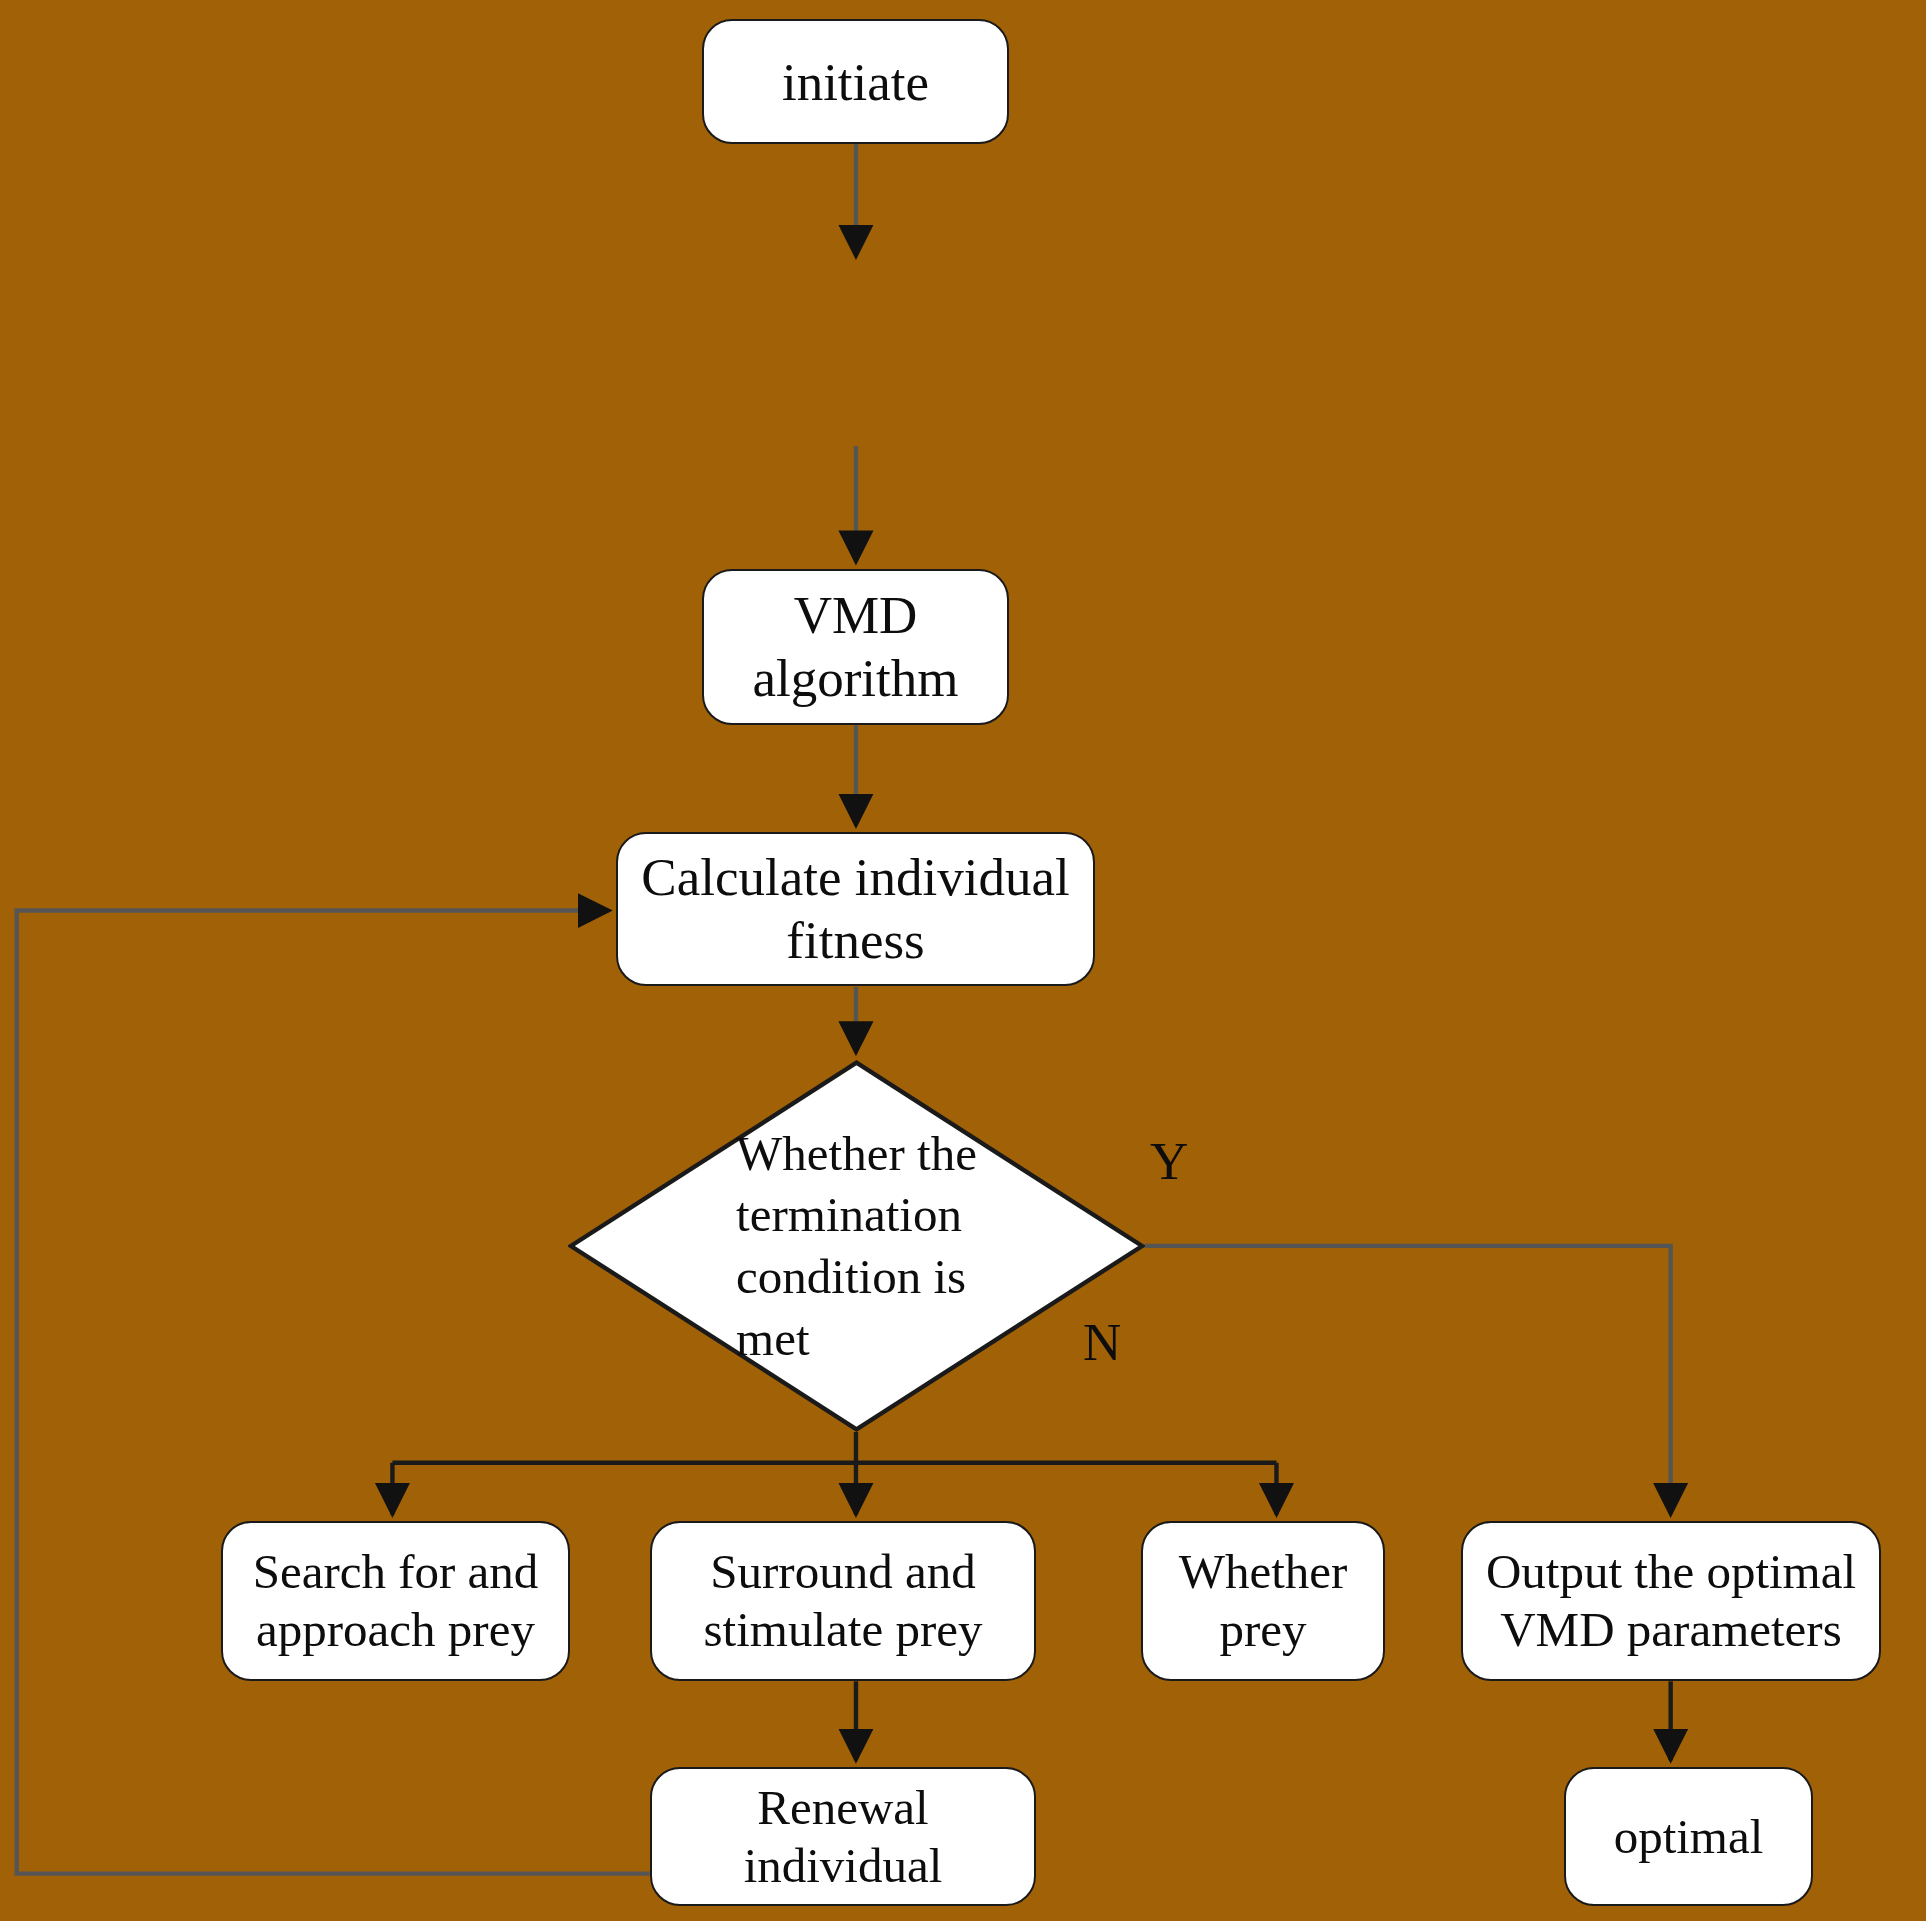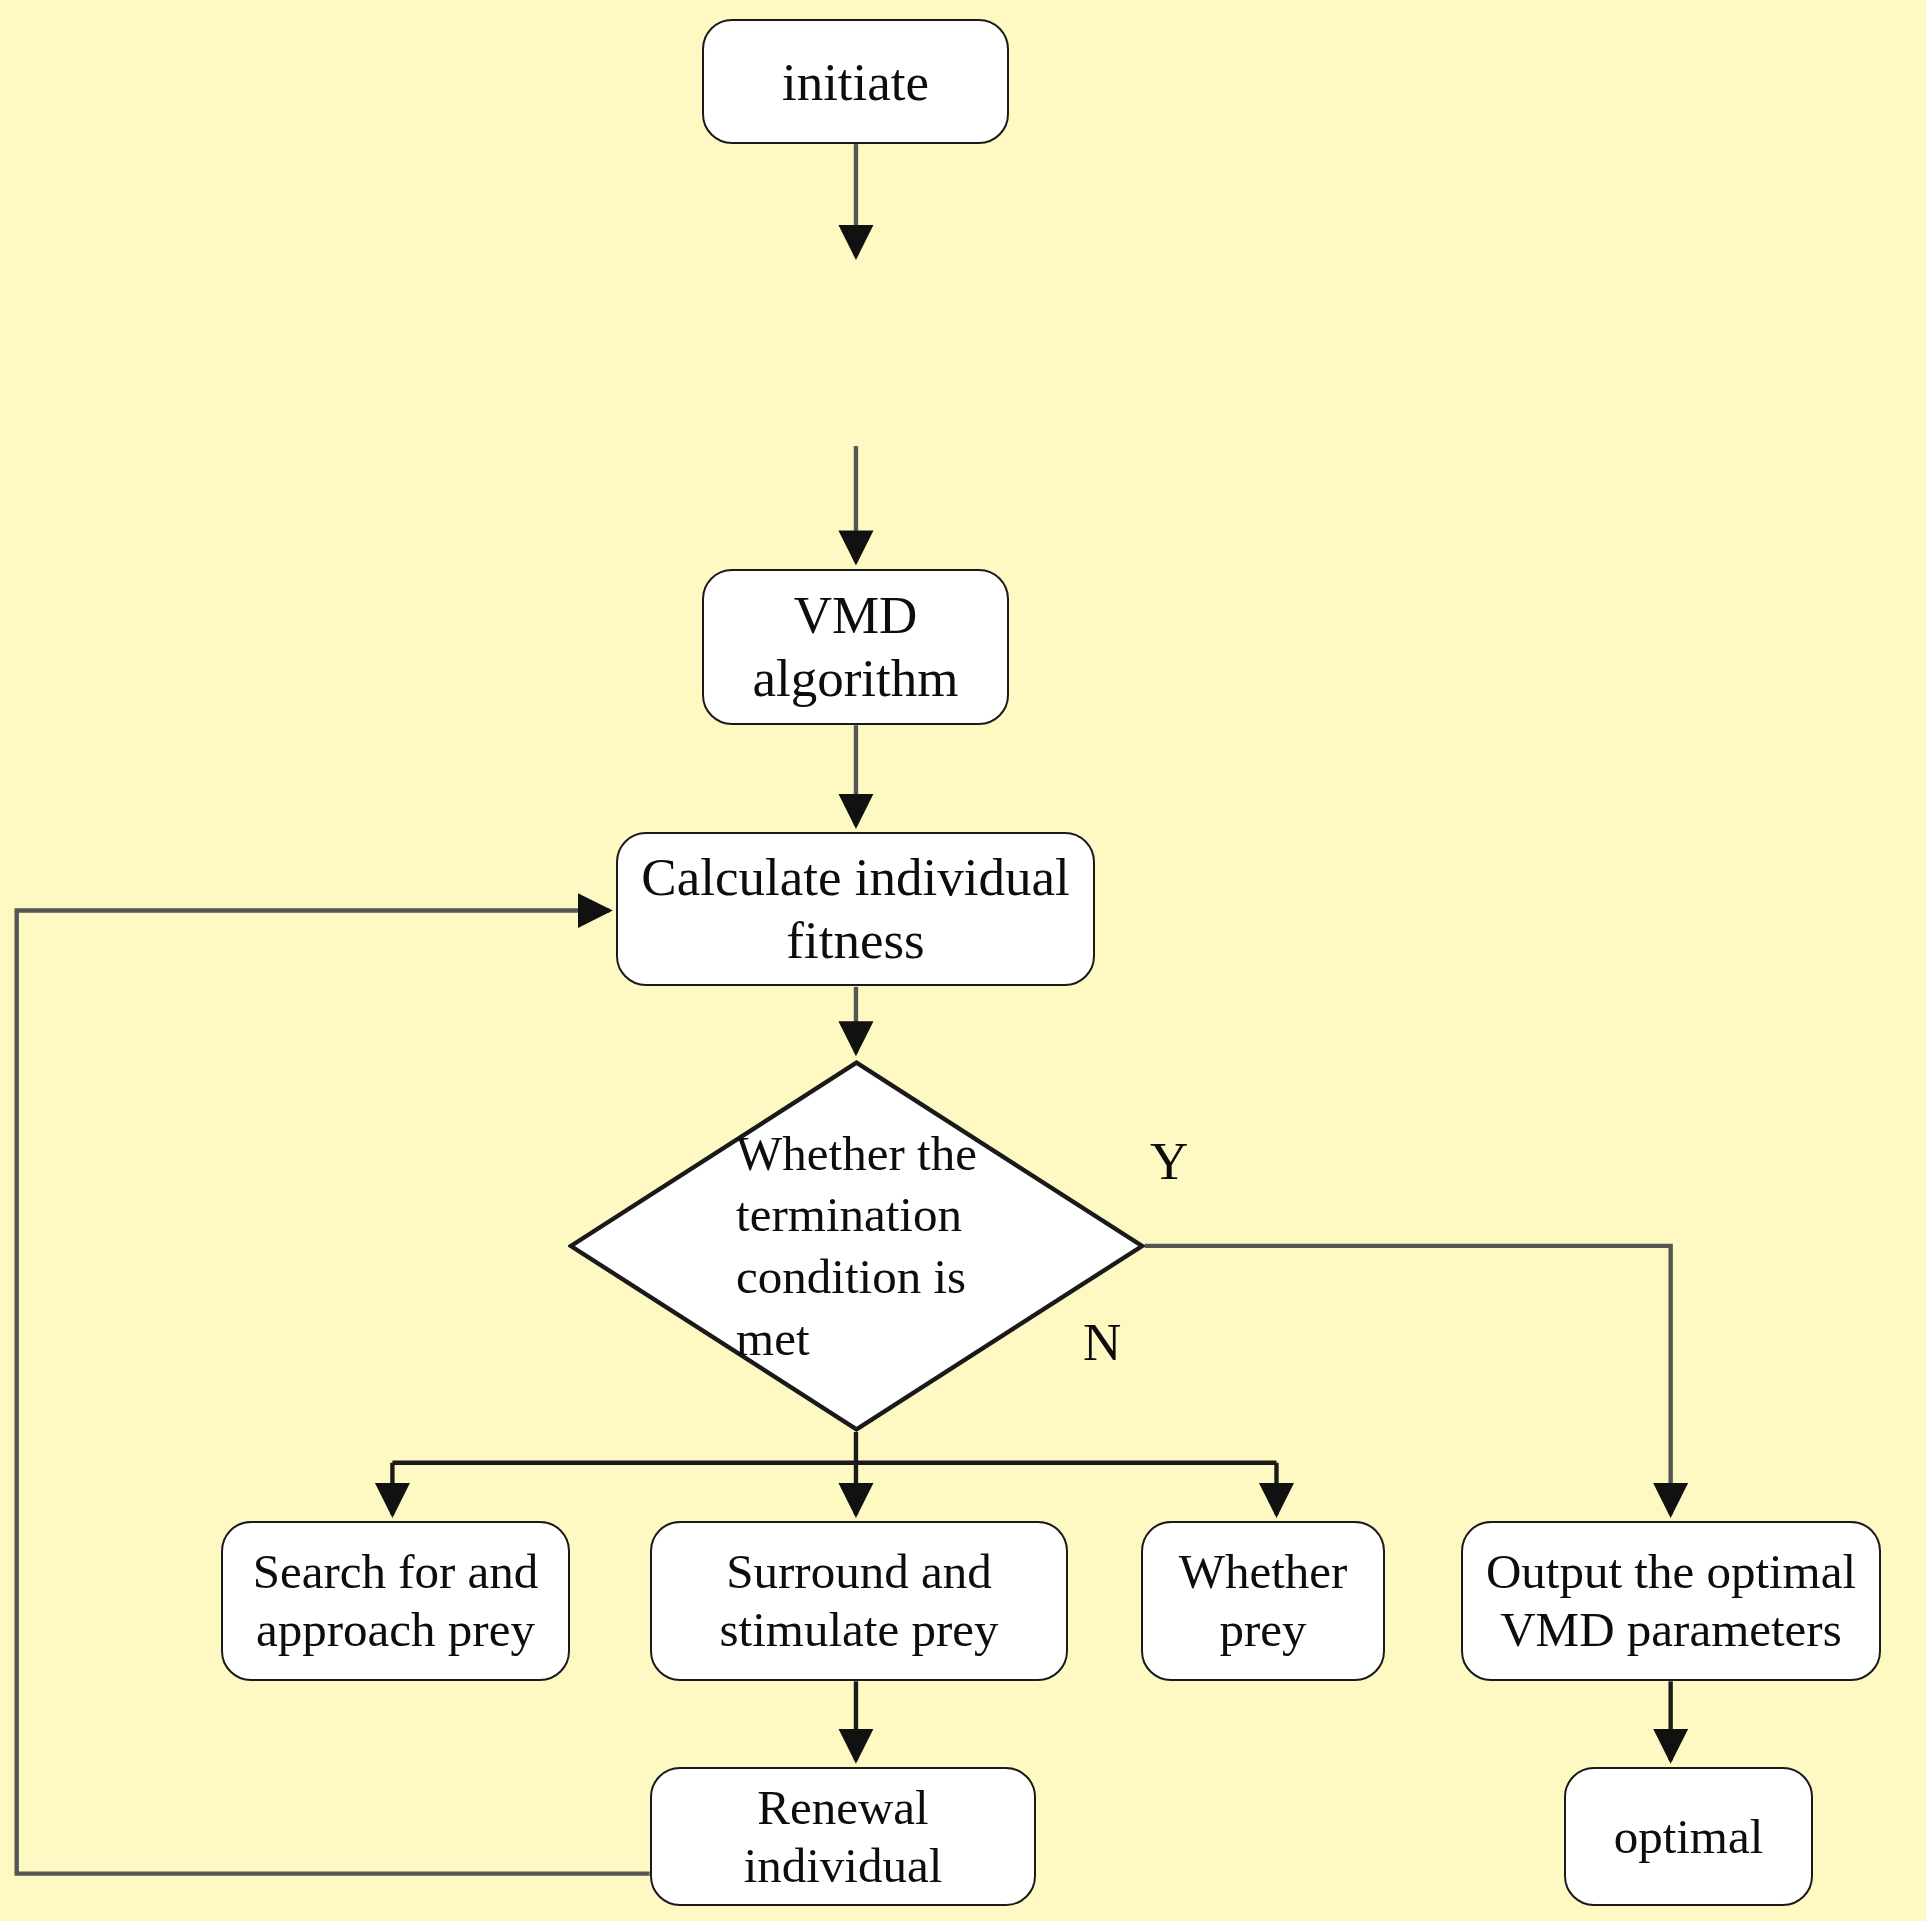--- a/index.html
+++ b/index.html
@@ -7,21 +7,21 @@
     padding: 0;
     background: #ffffff;
   }
   body {
     font-family: "Liberation Serif", "DejaVu Serif", serif;
   }
   #canvas {
     position: relative;
     width: 1927px;
     height: 1922px;
-    background: #fef9c3;
+    background: #a16207;
     overflow: hidden;
   }
   #edges {
     position: absolute;
     left: 0;
     top: 0;
     width: 1927px;
     height: 1922px;
   }
   .node {
@@ -128,21 +128,21 @@
 termination
 condition is
 met</div>
   </div>
 
   <div class="node" style="left:221px; top:1521px; width:349px; height:160px; font-size:49px;">
     <span class="node-text">Search for and
 approach prey</span>
   </div>
 
-  <div class="node" style="left:650px; top:1521px; width:418px; height:160px; font-size:49px;">
+  <div class="node" style="left:650px; top:1521px; width:386px; height:160px; font-size:49px;">
     <span class="node-text">Surround and
 stimulate prey</span>
   </div>
 
   <div class="node" style="left:1141px; top:1521px; width:244px; height:160px; font-size:49px;">
     <span class="node-text">Whether
 prey</span>
   </div>
 
   <div class="node" style="left:1461px; top:1521px; width:420px; height:160px; font-size:49px;">

